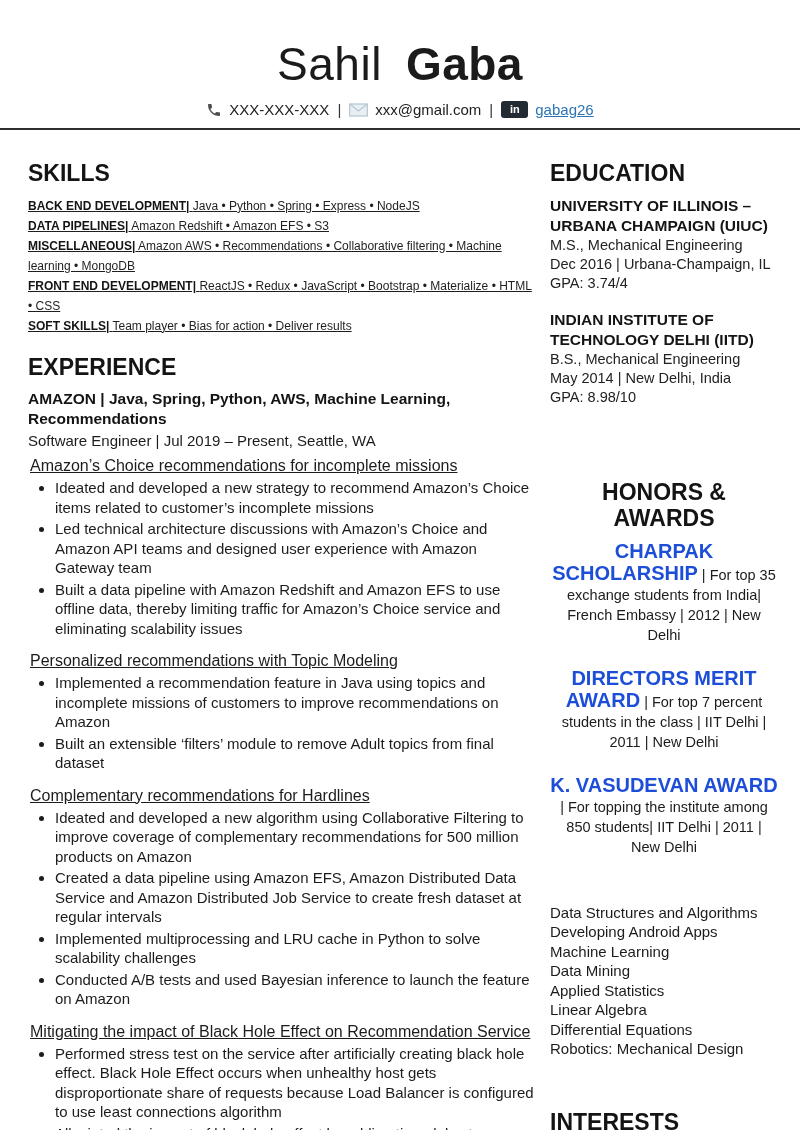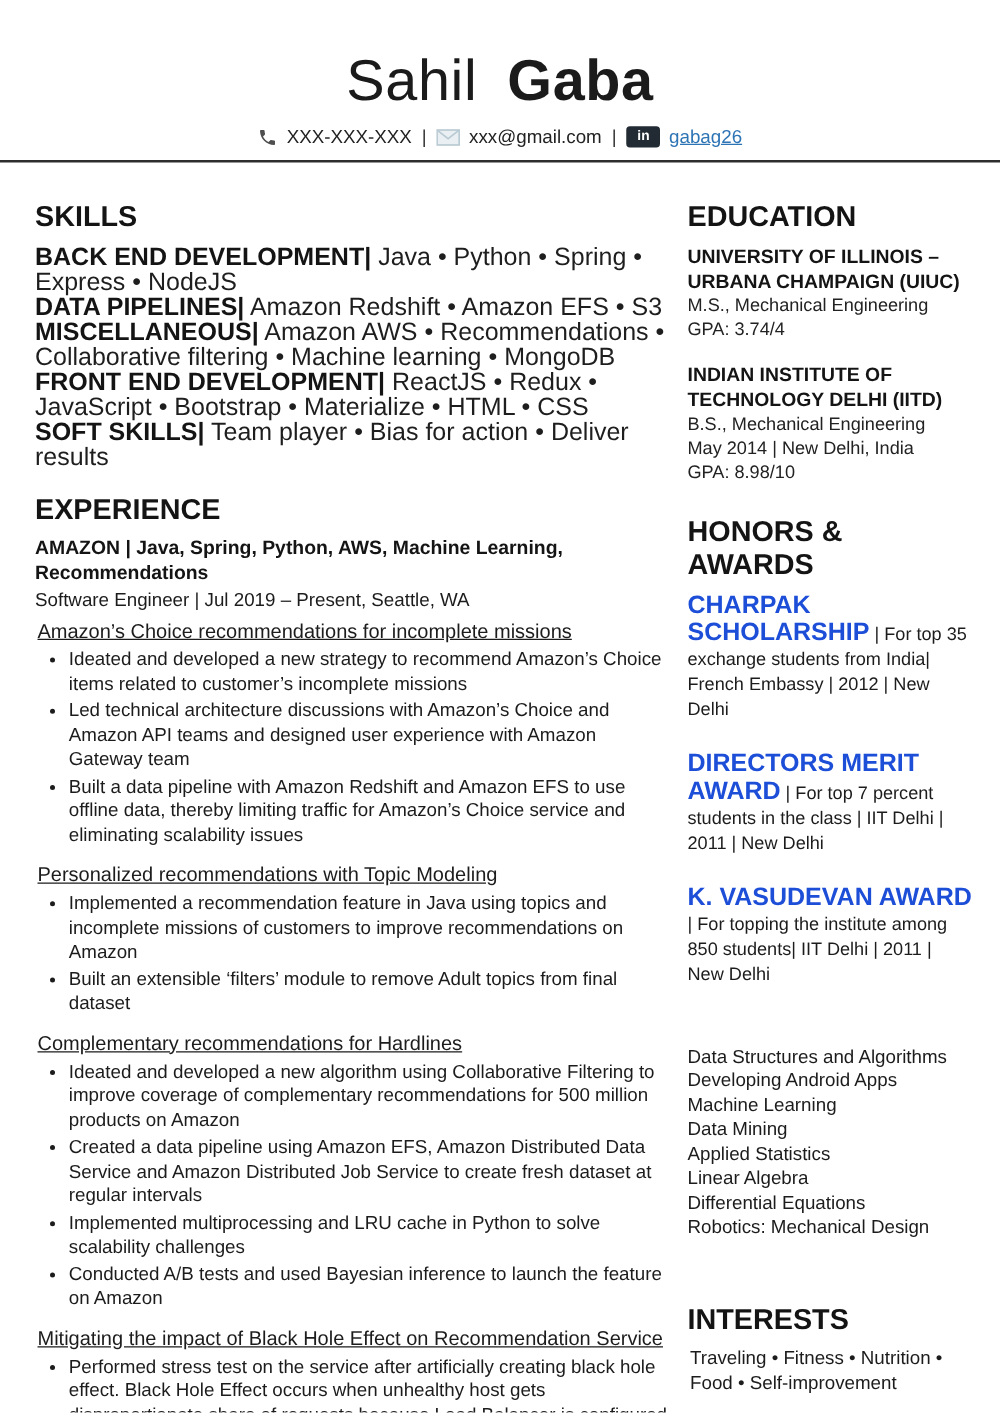--- a/index.html
+++ b/index.html
@@ -34,40 +34,40 @@
   .columns{display:flex;gap:16px;padding:30px 22px 0 28px;align-items:flex-start;}
   .col-left{width:506px;flex:none;}
   .col-right{flex:1;min-width:0;}
 
   h2.section-title{
     font-size:23px;font-weight:800;color:#141414;
     margin:0 0 9px;line-height:1.15;letter-spacing:0;
   }
 
   
-  .skill-line{font-size:20px;line-height:20px;color:#1e1e1e;}
+  .skill-line{font-size:12px;line-height:20px;color:#1e1e1e;text-decoration:underline;}
   .skill-label{font-weight:700;color:#141414;}
 
   
   .experience{margin-top:18px;}
   .job-header{font-size:15.5px;font-weight:700;color:#141414;line-height:20px;}
   .job-sub{font-size:15px;line-height:19px;margin:2px 0 4px;}
   .project-title{
     font-size:16px;line-height:19px;text-decoration:underline;
     margin:13px 0 3px 2px;
   }
   .project-title.first{margin-top:6px;}
   ul.bullets{margin:0;padding-left:27px;}
   ul.bullets li{font-size:15px;line-height:19.5px;margin:2px 0;}
 
   
   .school{margin-bottom:17px;}
   .school-name{font-size:15.5px;font-weight:700;line-height:20px;color:#141414;}
   .edu-line{font-size:14.5px;line-height:19px;color:#222;}
-  .sect-honors{margin-top:24px;}
+  .sect-honors{margin-top:72px;text-align:center;}
   .award{margin-bottom:23px;font-size:14.5px;line-height:20px;}
   .award-name{font-size:20px;font-weight:700;color:#1d4ed8;}
   .sect-coursework{margin-top:46px;}
   .course-line{font-size:15px;line-height:19.5px;}
   .sect-interests{margin-top:50px;}
   .interests-text{font-size:15px;line-height:20px;margin-left:2px;}
 </style>
 </head>
 <body>
 
@@ -157,20 +157,21 @@
       </section>
     </div>
 
     <div class="col-right">
 
       <section>
         <h2 class="section-title">EDUCATION</h2>
         <div class="school">
           <div class="school-name">UNIVERSITY OF ILLINOIS – URBANA CHAMPAIGN (UIUC)</div>
           <div class="edu-line">M.S., Mechanical Engineering</div>
+          <div class="edu-line">Dec 2016 | Urbana-Champaign, IL</div>
           <div class="edu-line">GPA: 3.74/4</div>
         </div>
         <div class="school">
           <div class="school-name">INDIAN INSTITUTE OF TECHNOLOGY DELHI (IITD)</div>
           <div class="edu-line">B.S., Mechanical Engineering</div>
           <div class="edu-line">May 2014 | New Delhi, India</div>
           <div class="edu-line">GPA: 8.98/10</div>
         </div>
       </section>
 

